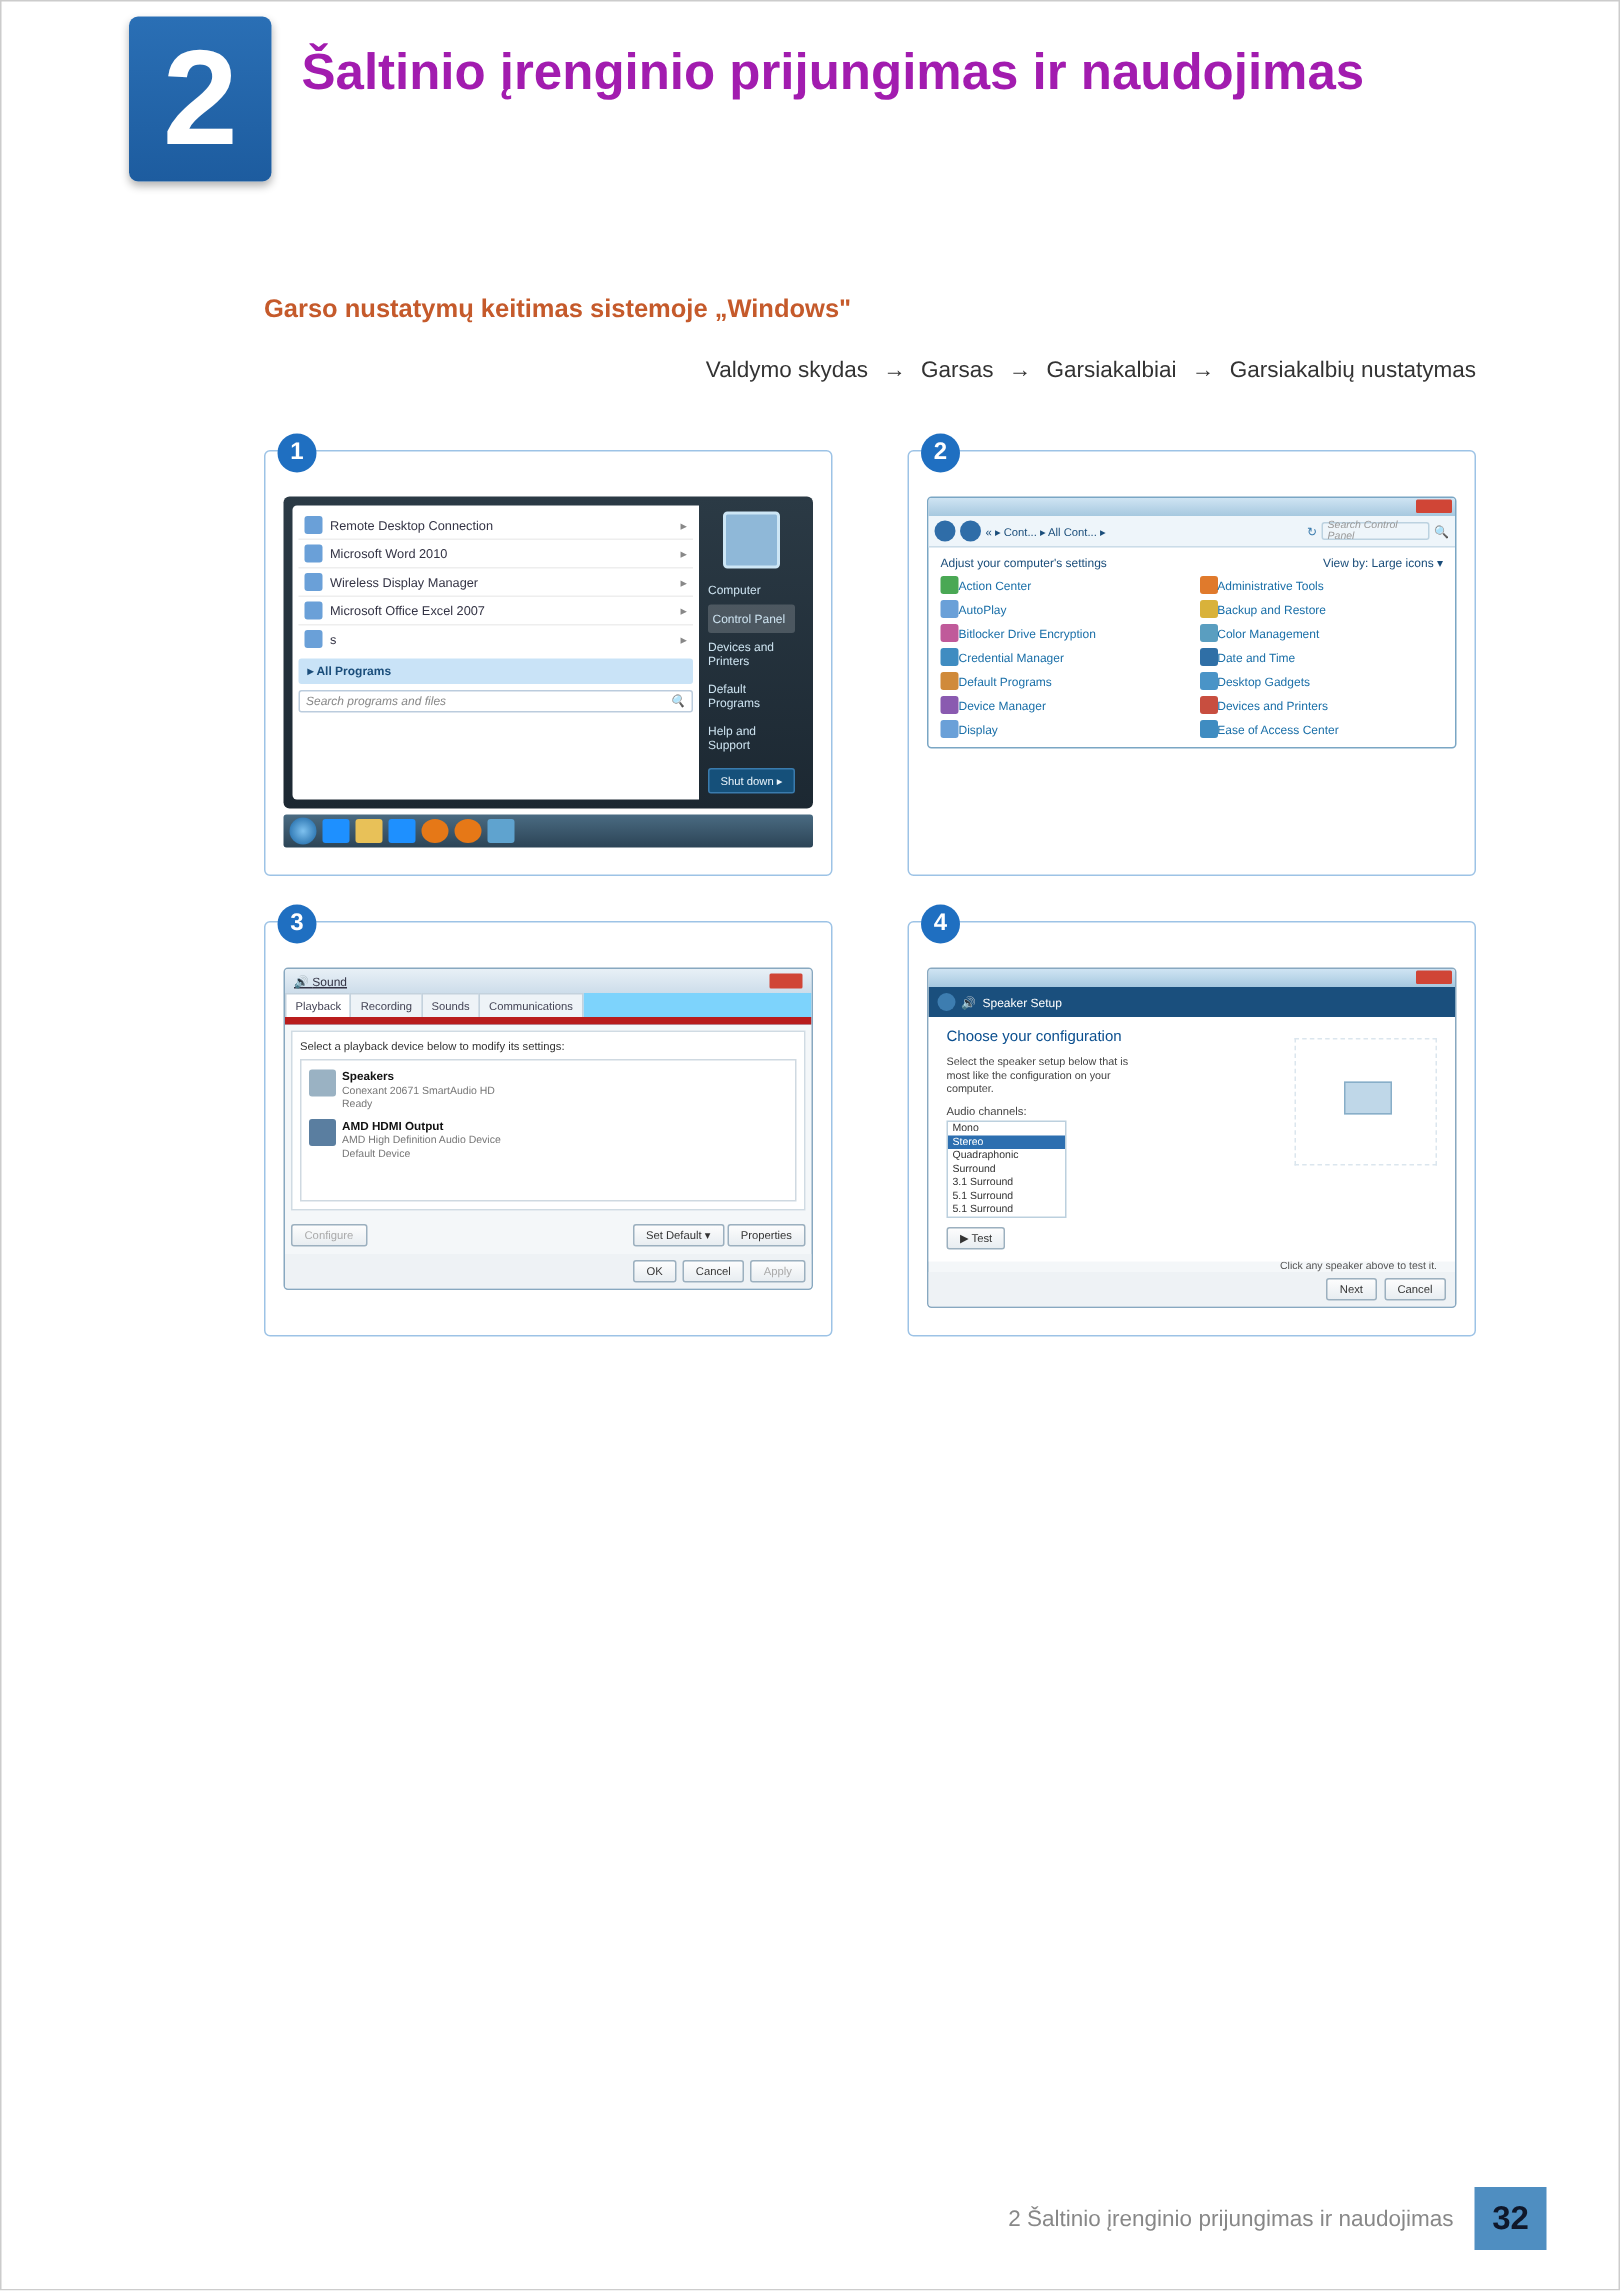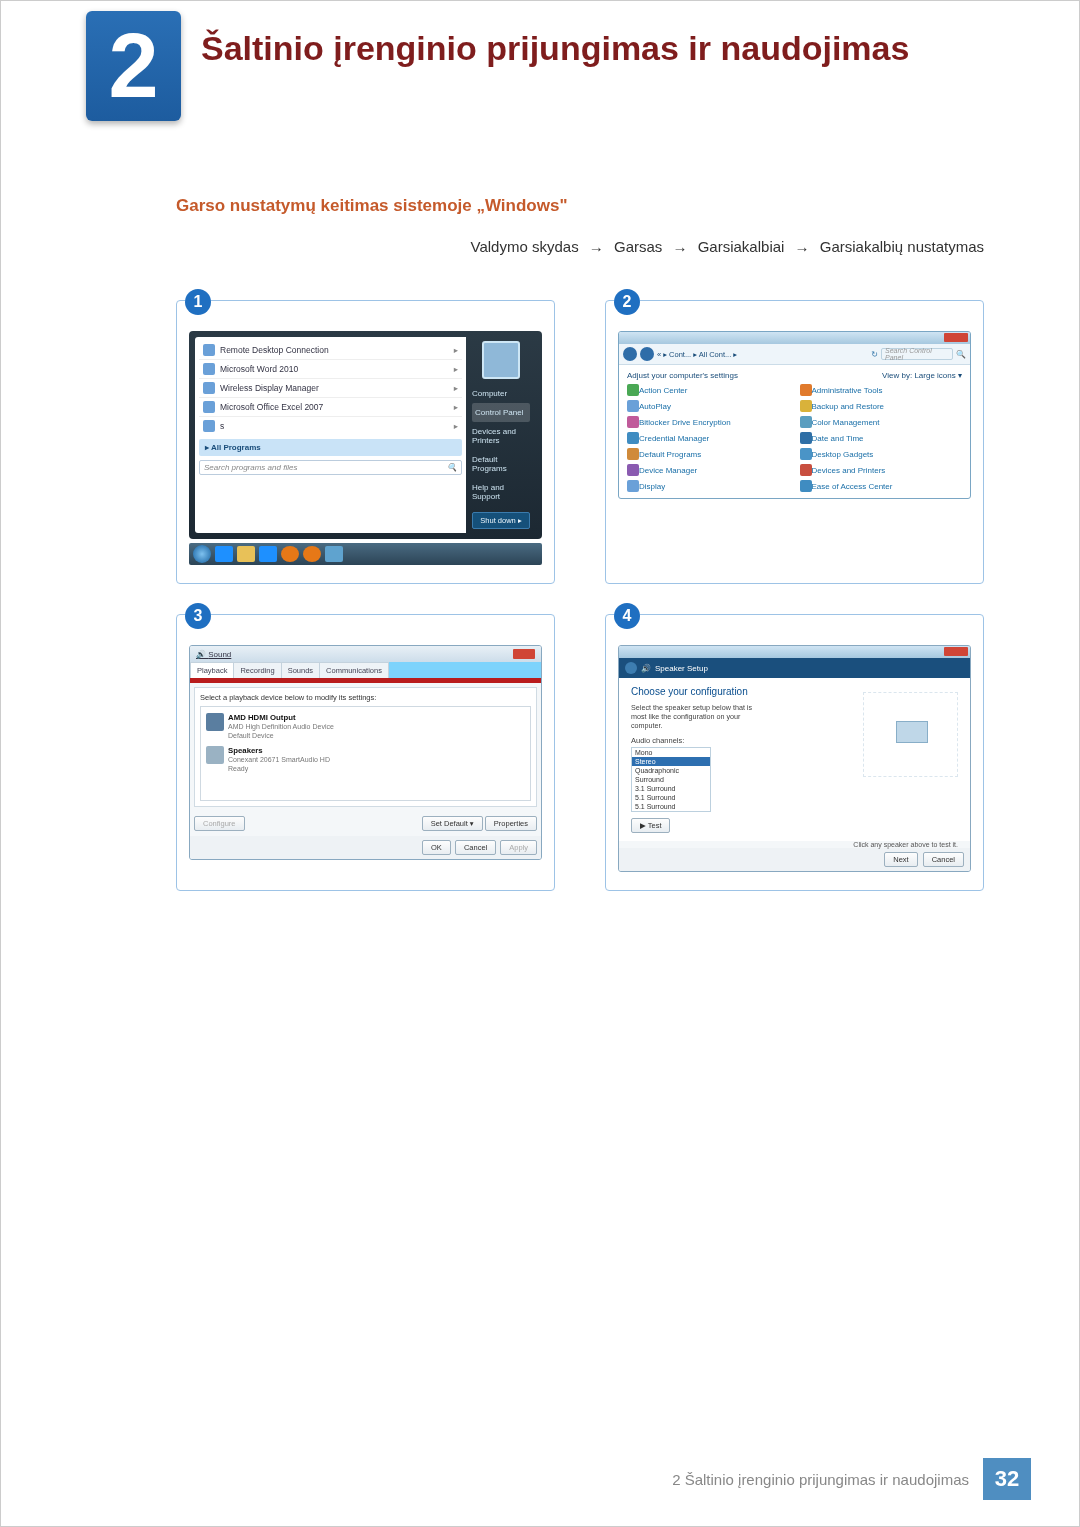--- a/index.html
+++ b/index.html
@@ -31,21 +31,21 @@
     font-weight: bold;
     text-align: center;
     line-height: 110px;
     box-shadow: 0 3px 6px rgba(0,0,0,.3);
   }
   .chapter-title {
     position: absolute;
     top: 28px;
     left: 200px;
     font-size: 34px;
-    color: #7f1d1d;
+    color: #a21caf;
     font-weight: 600;
   }
   .content {
     position: absolute;
     top: 195px;
     left: 175px;
     right: 95px;
   }
   .section-heading {
     color: #c55a2b;
@@ -389,21 +389,21 @@
     bottom: 26px;
     right: 48px;
     display: flex;
     align-items: center;
     gap: 0;
     font-size: 15px;
   }
   .doc-footer .ftxt { color: #888; padding-right: 14px; }
   .doc-footer .page-num {
     background: #4f8ec1;
-    color: #ffffff;
+    color: #0f172a;
     font-weight: bold;
     font-size: 22px;
     width: 48px; height: 42px;
     display: flex; align-items: center; justify-content: center;
   }
 </style>
 </head>
 <body>
 
 <div class="page">
@@ -584,33 +584,33 @@
           <div class="tabs" id="snd-tabs">
               <div class="tab active">Playback</div>
               <div class="tab">Recording</div>
               <div class="tab">Sounds</div>
               <div class="tab">Communications</div>
             </div>
           <div class="dlg-body">
             <div class="dlg-instr">Select a playback device below to modify its settings:</div>
             <div class="dev-list">
               <div class="dev">
+                <div class="dev-ico" style="background:#9ab2c3"></div>
+                <div class="dev-txt">
+                  <b>Speakers</b>
+                  <span>Conexant 20671 SmartAudio HD</span><br>
+                  <span>Ready</span>
+                </div>
+              </div>
+              <div class="dev">
                 <div class="dev-ico" style="background:#5a7ea0"></div>
                 <div class="dev-txt">
                   <b>AMD HDMI Output</b>
                   <span>AMD High Definition Audio Device</span><br>
                   <span>Default Device</span>
-                </div>
-              </div>
-              <div class="dev">
-                <div class="dev-ico" style="background:#9ab2c3"></div>
-                <div class="dev-txt">
-                  <b>Speakers</b>
-                  <span>Conexant 20671 SmartAudio HD</span><br>
-                  <span>Ready</span>
                 </div>
               </div>
             </div>
           </div>
           <div class="dlg-btns">
             <span class="btn dis">Configure</span>
             <span>
               <span class="btn">Set Default ▾</span>
               <span class="btn">Properties</span>
             </span>

